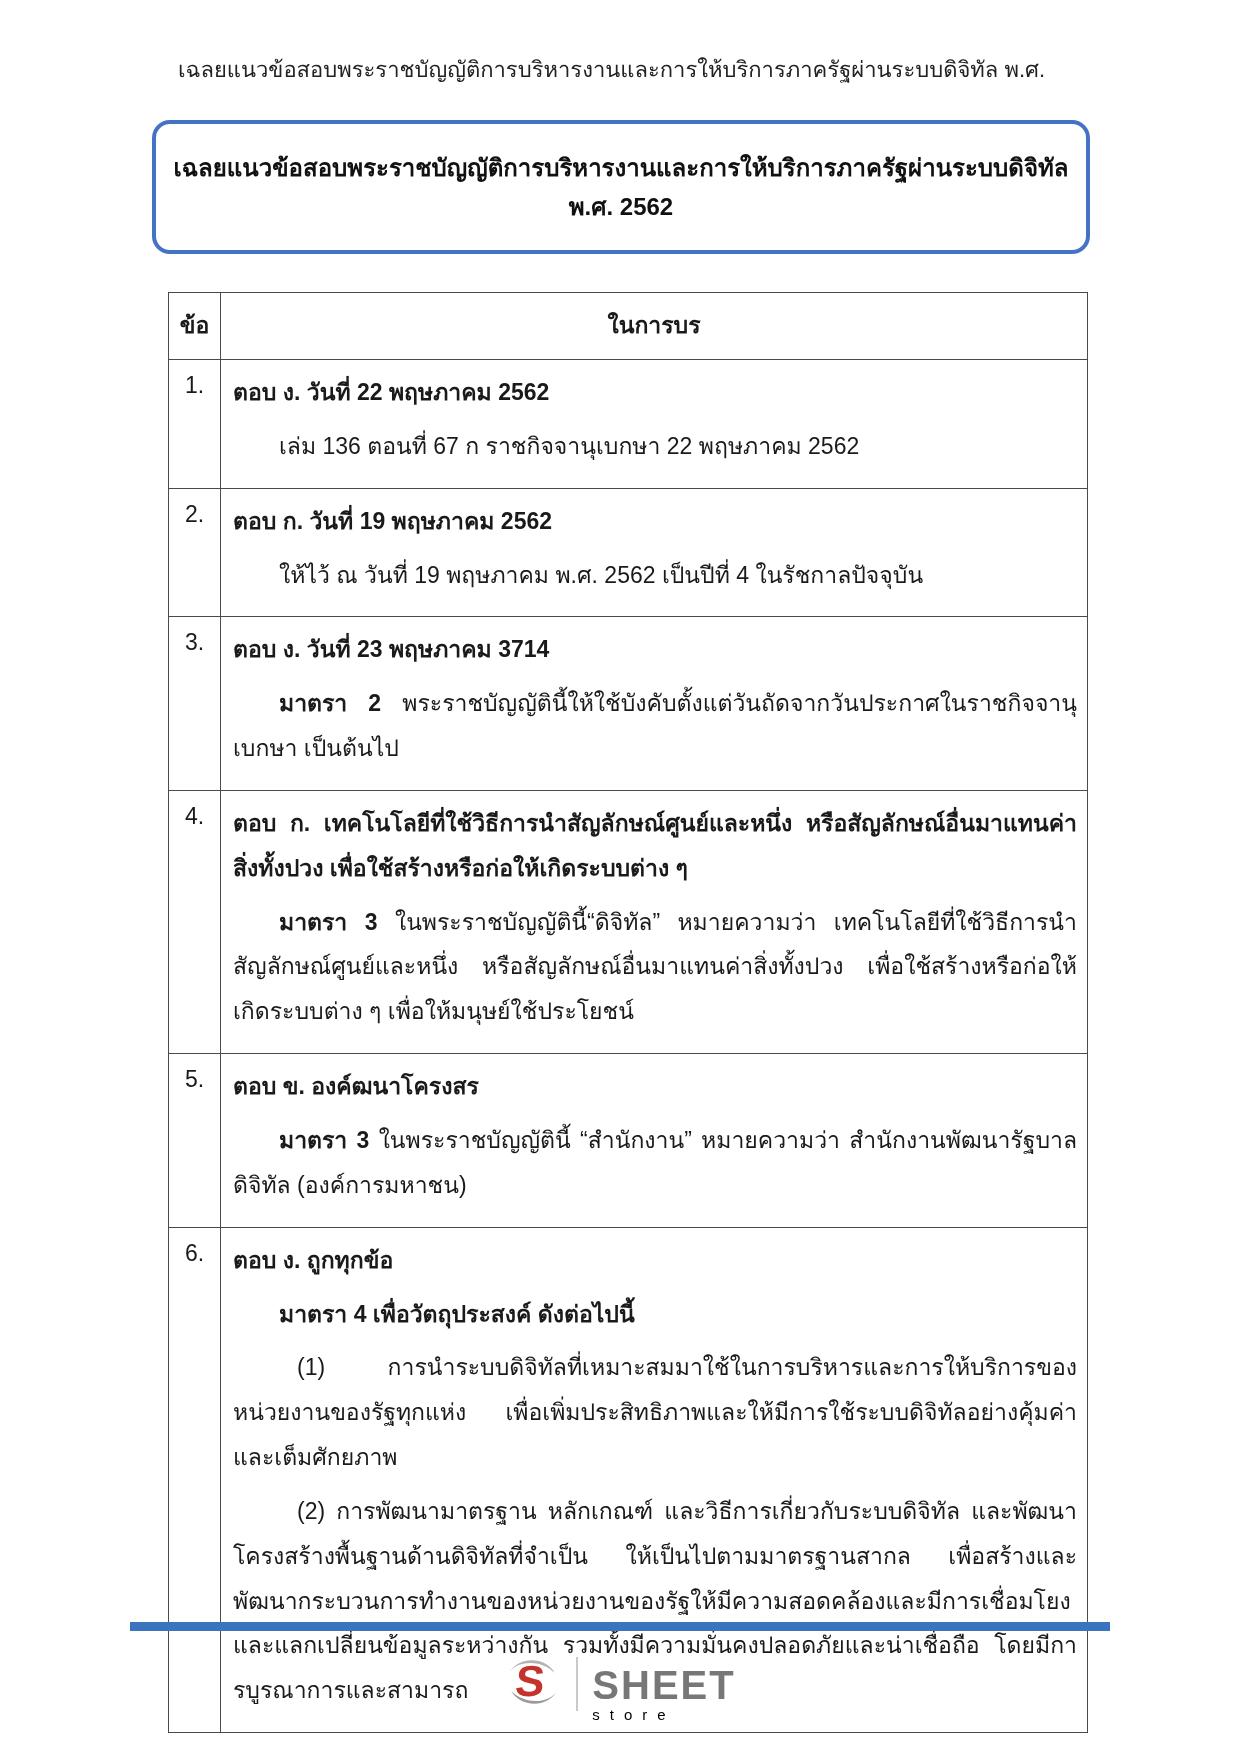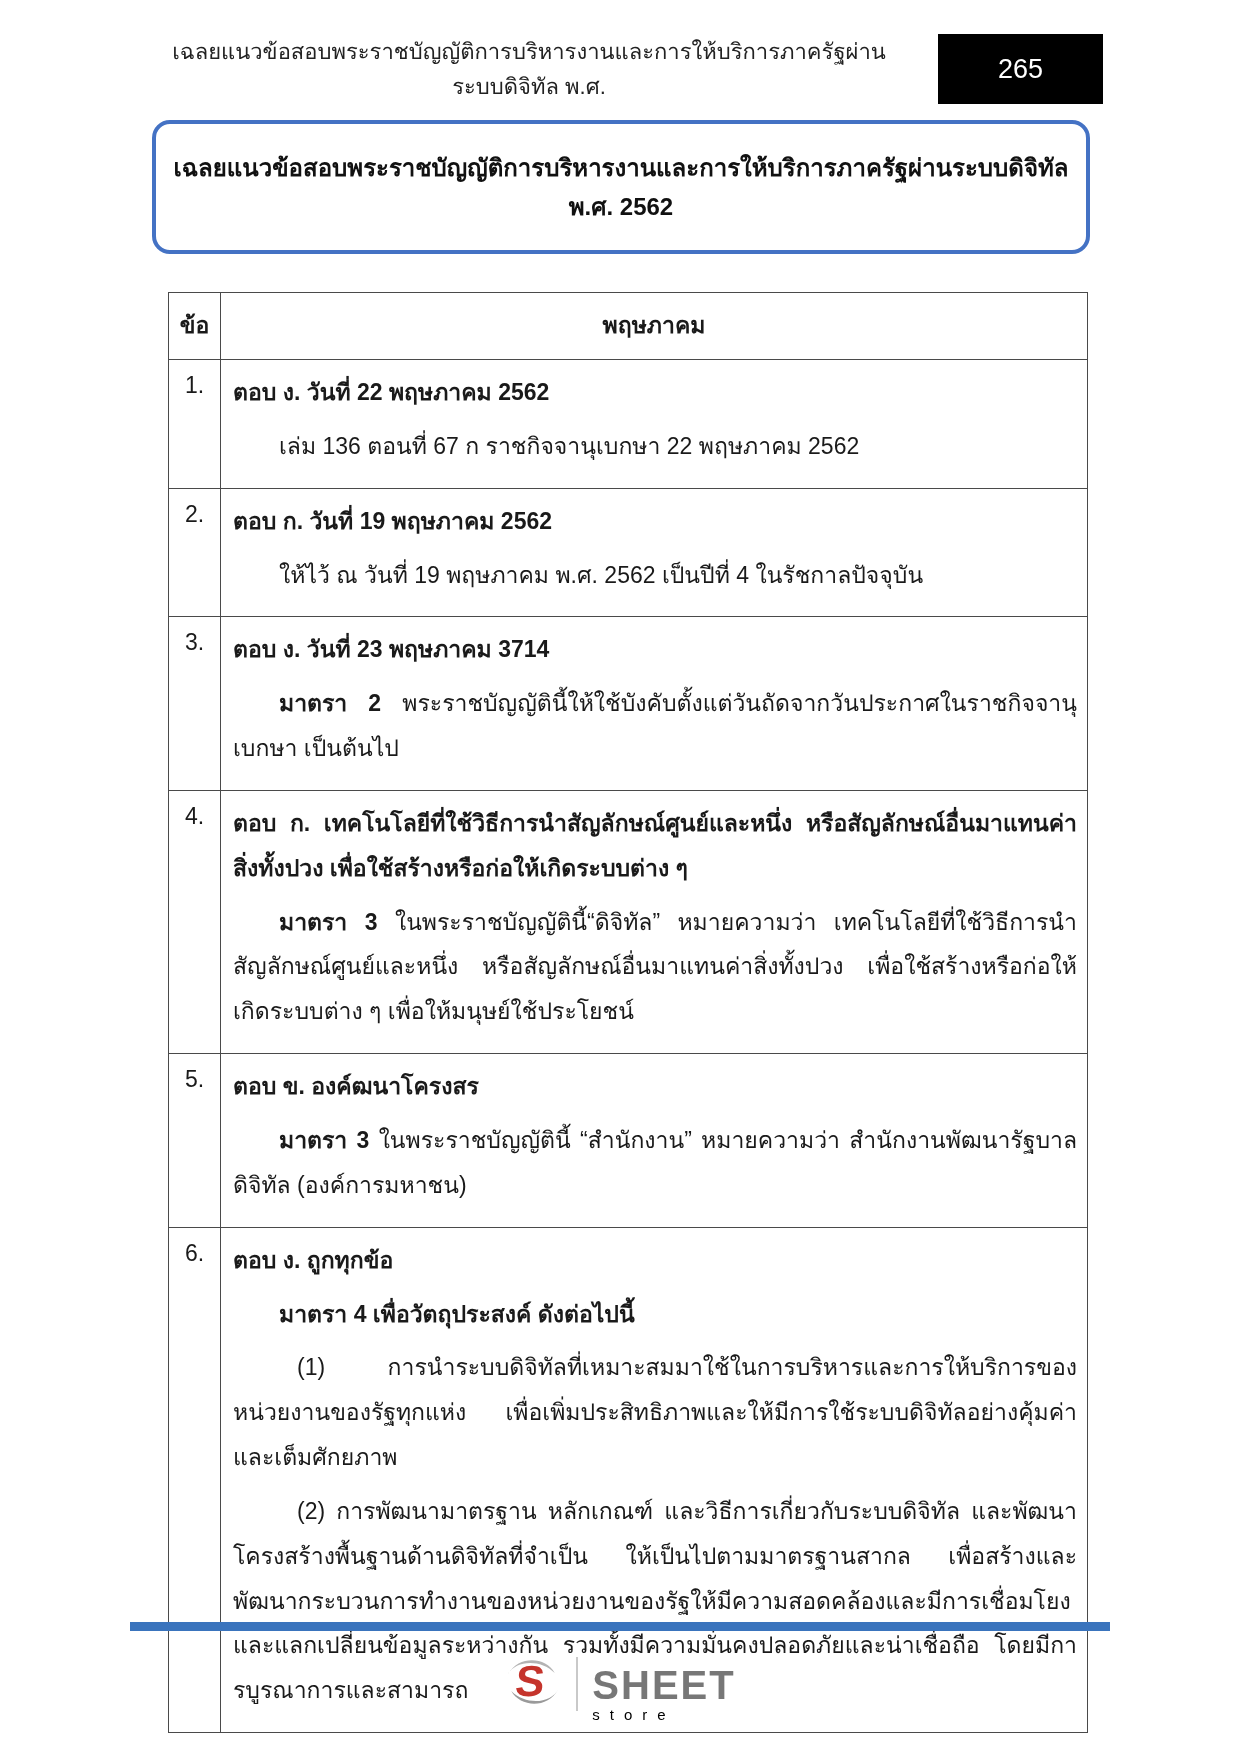--- a/index.html
+++ b/index.html
@@ -77,30 +77,29 @@
   }
   .logo-sub{
     font-size:15px;color:#000000;letter-spacing:10px;margin-top:2px;line-height:1;
   }
 </style>
 </head>
 <body>
 
 <div class="topbar">
   <div class="header-text">เฉลยแนวข้อสอบพระราชบัญญัติการบริหารงานและการให้บริการภาครัฐผ่านระบบดิจิทัล พ.ศ.</div>
-  <div class="page-badge">265</div>
 </div>
 
 <div class="title-box">เฉลยแนวข้อสอบพระราชบัญญัติการบริหารงานและการให้บริการภาครัฐผ่านระบบดิจิทัล พ.ศ. 2562</div>
 
 <table class="answer-table">
   <thead>
     <tr>
       <th class="col-no">ข้อ</th>
-      <th class="col-ans">พฤษภาคม</th>
+      <th class="col-ans">ในการบร</th>
     </tr>
   </thead>
   <tbody id="rows-body">
       <tr>
         <td class="no">1.</td>
         <td class="ans">
           <p class="lead"><b>ตอบ ง. วันที่ 22 พฤษภาคม 2562</b></p>
           <p class="m"><span>เล่ม 136 ตอนที่ 67 ก ราชกิจจานุเบกษา 22 พฤษภาคม 2562</span></p>
         </td>
       </tr>

